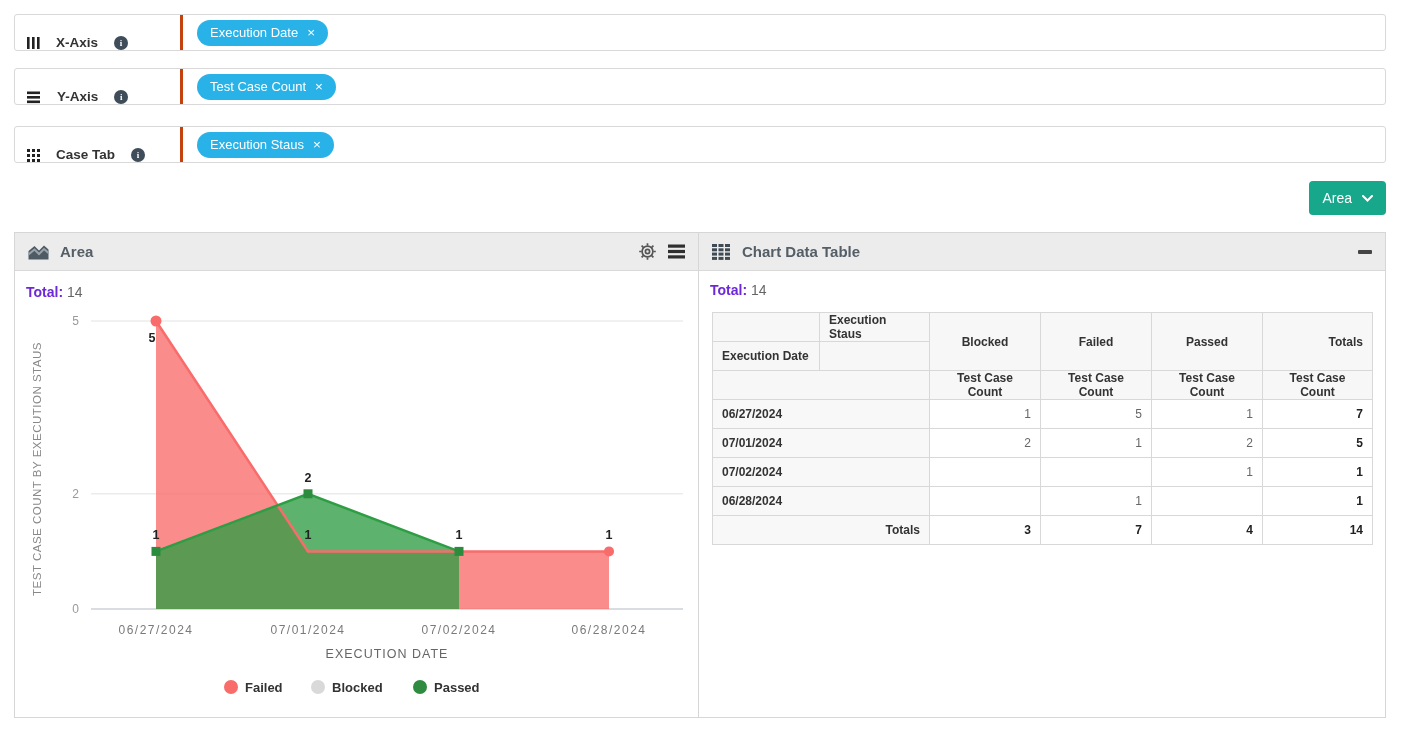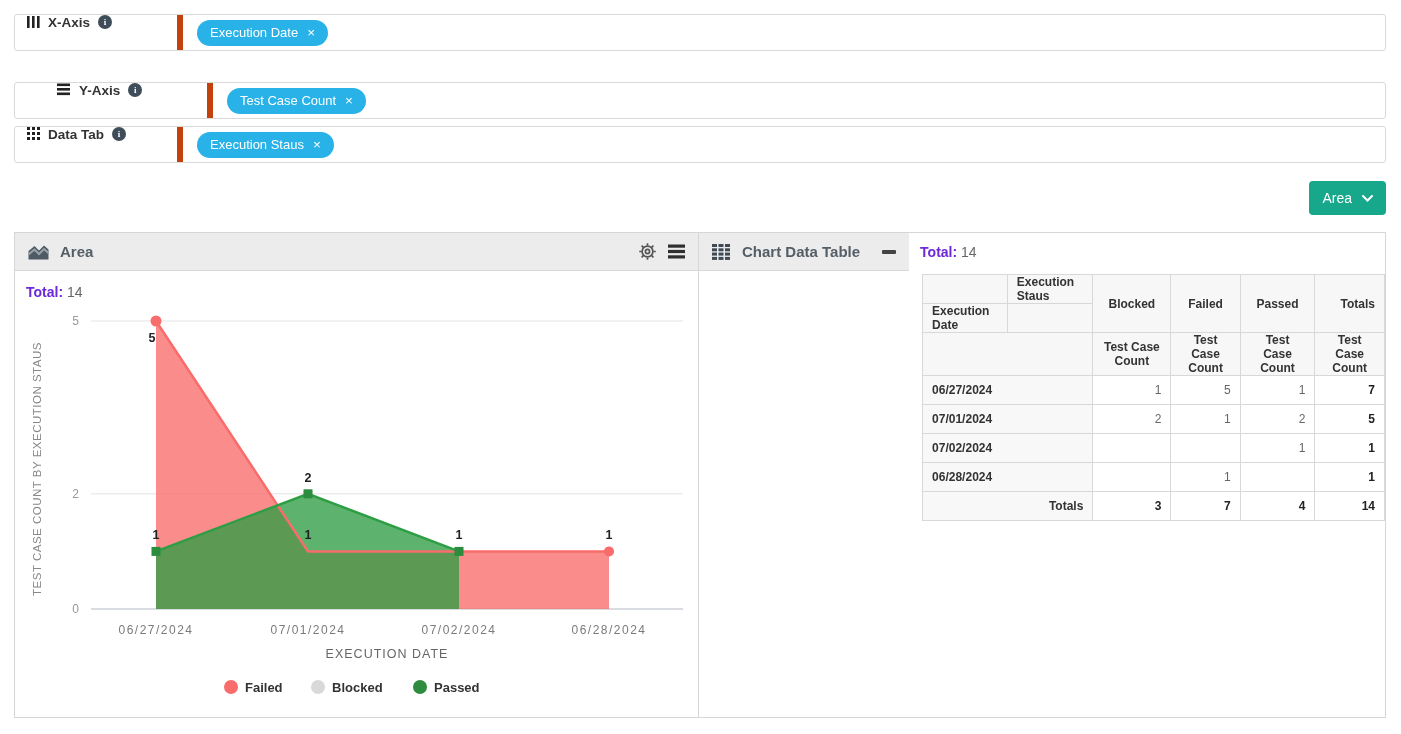--- a/index.html
+++ b/index.html
@@ -2,42 +2,42 @@
 <html><head>
 <meta charset="utf-8">
 <style>
   * { margin:0; padding:0; box-sizing:border-box; }
   html,body { width:1401px; height:734px; background:#fff;
     font-family:"Liberation Sans", sans-serif; position:relative; overflow:hidden; }
 
   
   .config-row { position:absolute; left:14px; width:1372px; height:37px;
     border:1px solid #d9d9d9; border-radius:3px; display:flex; align-items:center; background:#fff; }
-  .config-row.r1 { top:14px; } .config-row.r2 { top:82px;padding-left:30px; } .config-row.r3 { top:126px; }
-  .config-label { width:168px; height:100%; display:flex; align-items:flex-start; gap:8px;
-    padding-left:12px; border-right:6px solid #c2410c; }
+  .config-row.r1 { top:14px; } .config-row.r2 { top:68px; } .config-row.r3 { top:126px; }
+  .config-label { width:168px; height:100%; display:flex; align-items:flex-end; gap:16px;
+    padding-left:12px; border-right:3px solid #c2410c; }
   .config-label .lbl { font-weight:bold; font-size:13.5px; color:#333; }
   .info-dot { width:14px; height:14px; border-radius:50%; background:#3f4c59; color:#fff;
     font-size:9px; font-weight:bold; display:inline-flex; align-items:center; justify-content:center;
     font-family:"Liberation Serif", serif; }
   .chips { padding-left:14px; display:flex; align-items:center; }
   .chip { background:#29b2e8; color:#fff; font-size:13px; border-radius:14px; height:26px;
     padding:0 13px; display:inline-flex; align-items:center; gap:9px; cursor:pointer; }
   .chip .close { font-size:13.5px; line-height:1; cursor:pointer; }
 
   
   .type-button { position:absolute; top:181px; right:15px; height:34px; background:#17a88b;
     color:#fff; border:none; border-radius:4px; padding:0 13px; font-size:14px;
     font-family:"Liberation Sans", sans-serif; display:flex; align-items:center; gap:10px; cursor:pointer; }
 
   
   .panels { position:absolute; top:232px; left:14px; width:1372px; height:486px;
     border:1px solid #d6d6d6; display:flex; background:#fff; }
   .pane-left { width:684px; border-right:1px solid #d6d6d6; display:flex; flex-direction:column; }
-  .pane-right { flex:1; display:flex; flex-direction:row; }
+  .pane-right { flex:1; display:flex; flex-direction:column; }
   .pane-header { height:38px; background:#ececec; border-bottom:1px solid #d9d9d9;
     display:flex; align-items:center; gap:11px; padding:0 13px; flex:0 0 auto; }
   .pane-title { font-size:15px; font-weight:bold; color:#545e66; }
   .spacer { flex:1; }
   .hicon { display:inline-flex; align-items:center; cursor:pointer; }
   .pane-body { position:relative; flex:1; }
   .total-line { position:absolute; top:13px; left:11px; font-size:14px; color:#666; }
   .total-line .tl { font-weight:bold; color:#6d28d9; }
 
   
@@ -111,21 +111,21 @@
           <rect x="5" y="0" width="3" height="3" fill="#222"></rect>
           <rect x="10" y="0" width="3" height="3" fill="#222"></rect>
         <rect x="0" y="5" width="3" height="3" fill="#222"></rect>
           <rect x="5" y="5" width="3" height="3" fill="#222"></rect>
           <rect x="10" y="5" width="3" height="3" fill="#222"></rect>
         <rect x="0" y="10" width="3" height="3" fill="#222"></rect>
           <rect x="5" y="10" width="3" height="3" fill="#222"></rect>
           <rect x="10" y="10" width="3" height="3" fill="#222"></rect>
       </svg>
     </span>
-    <span class="lbl">Data Tab</span>
+    <span class="lbl">Case Tab</span>
     <span class="info-dot">i</span>
   </div>
   <div class="chips">
     <span class="chip">
       <span>Execution Staus</span>
       <span class="close">×</span>
     </span>
   </div>
 </div>
 

